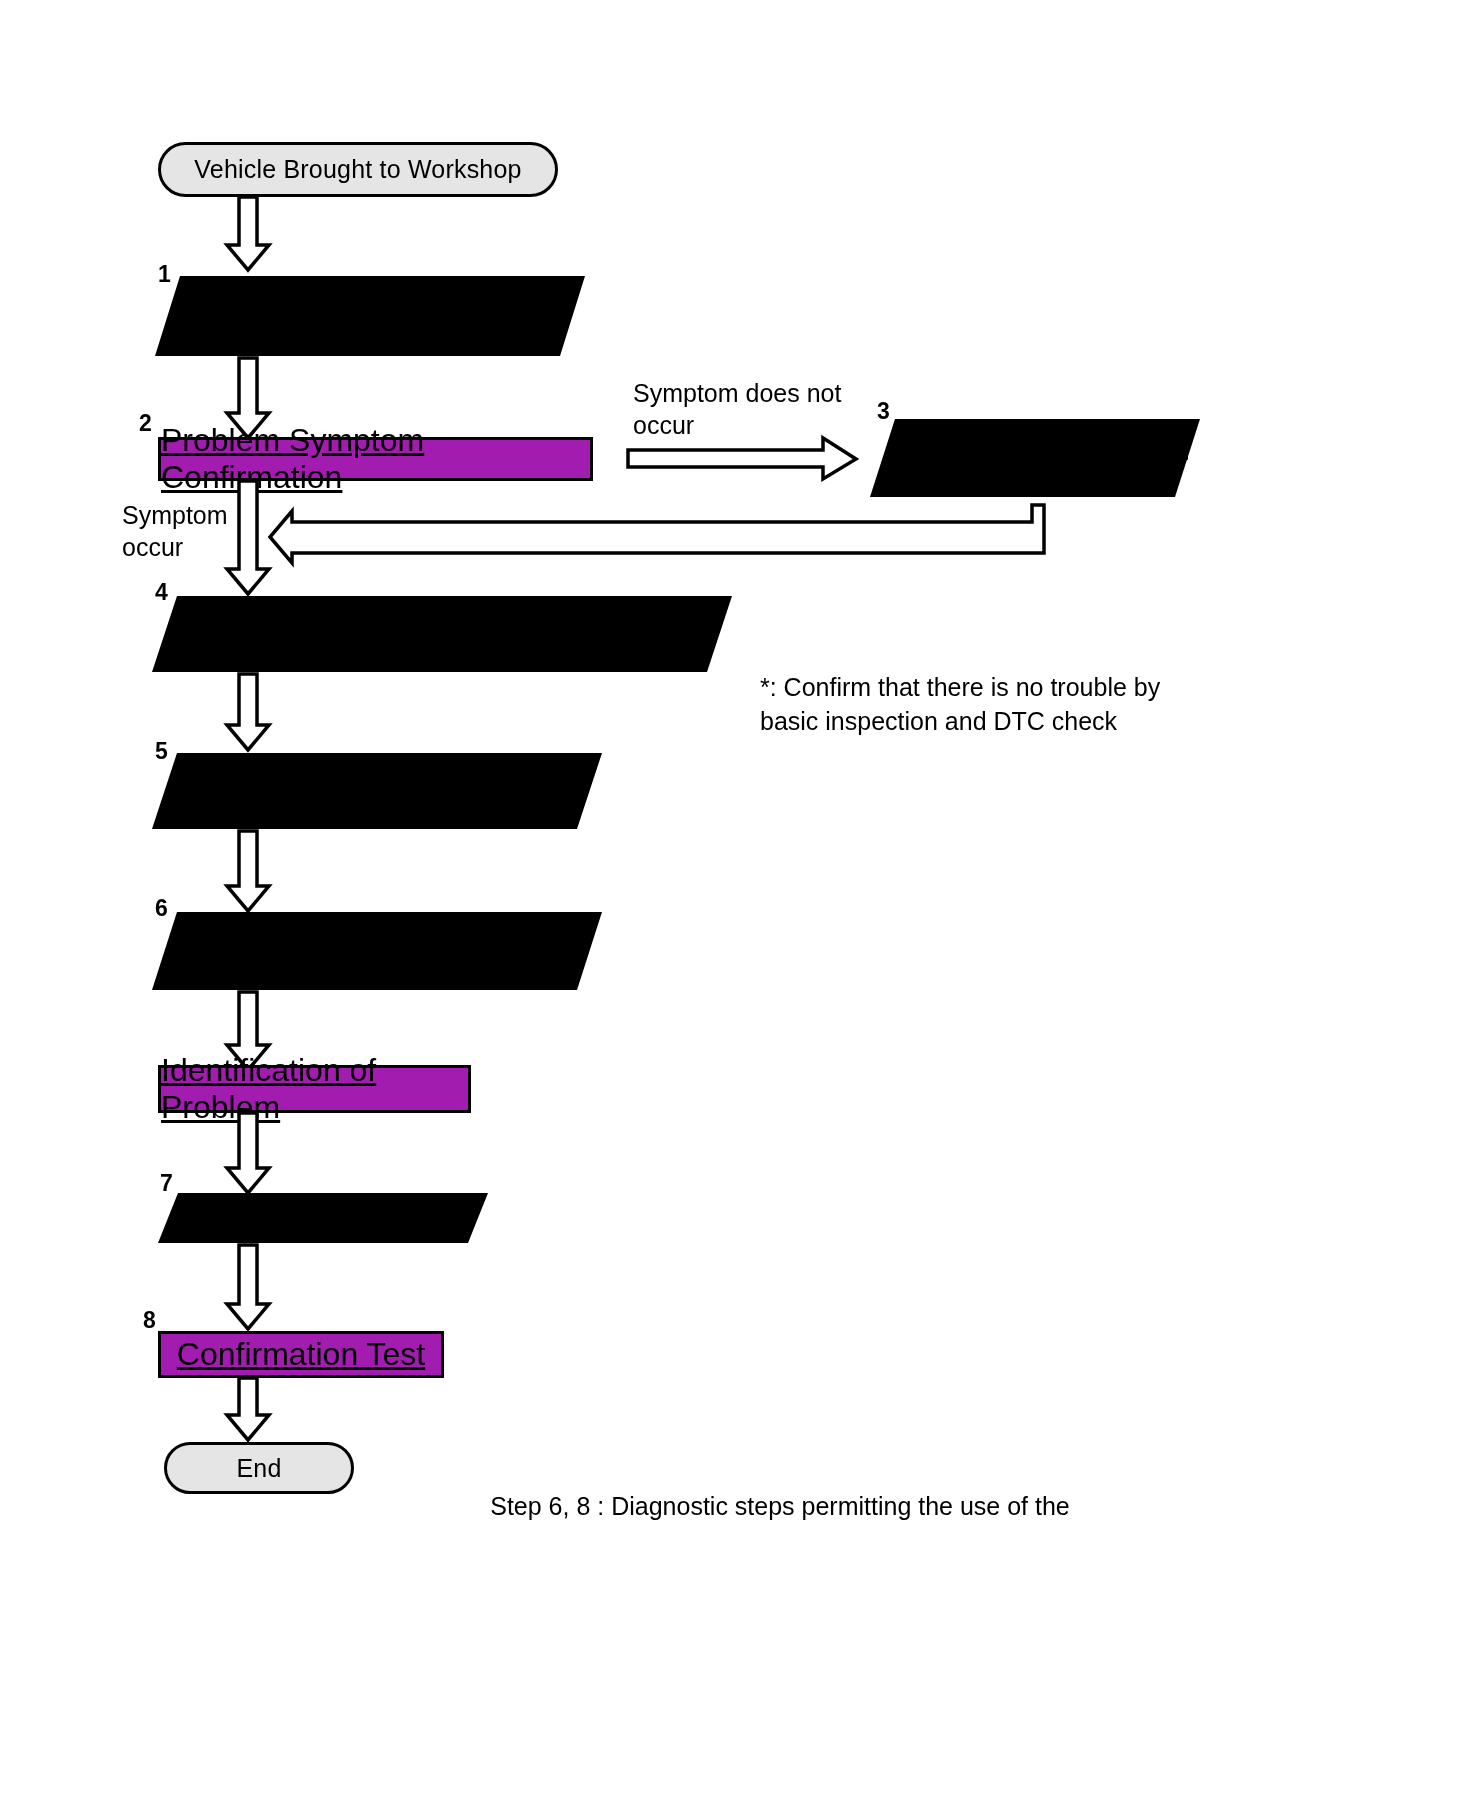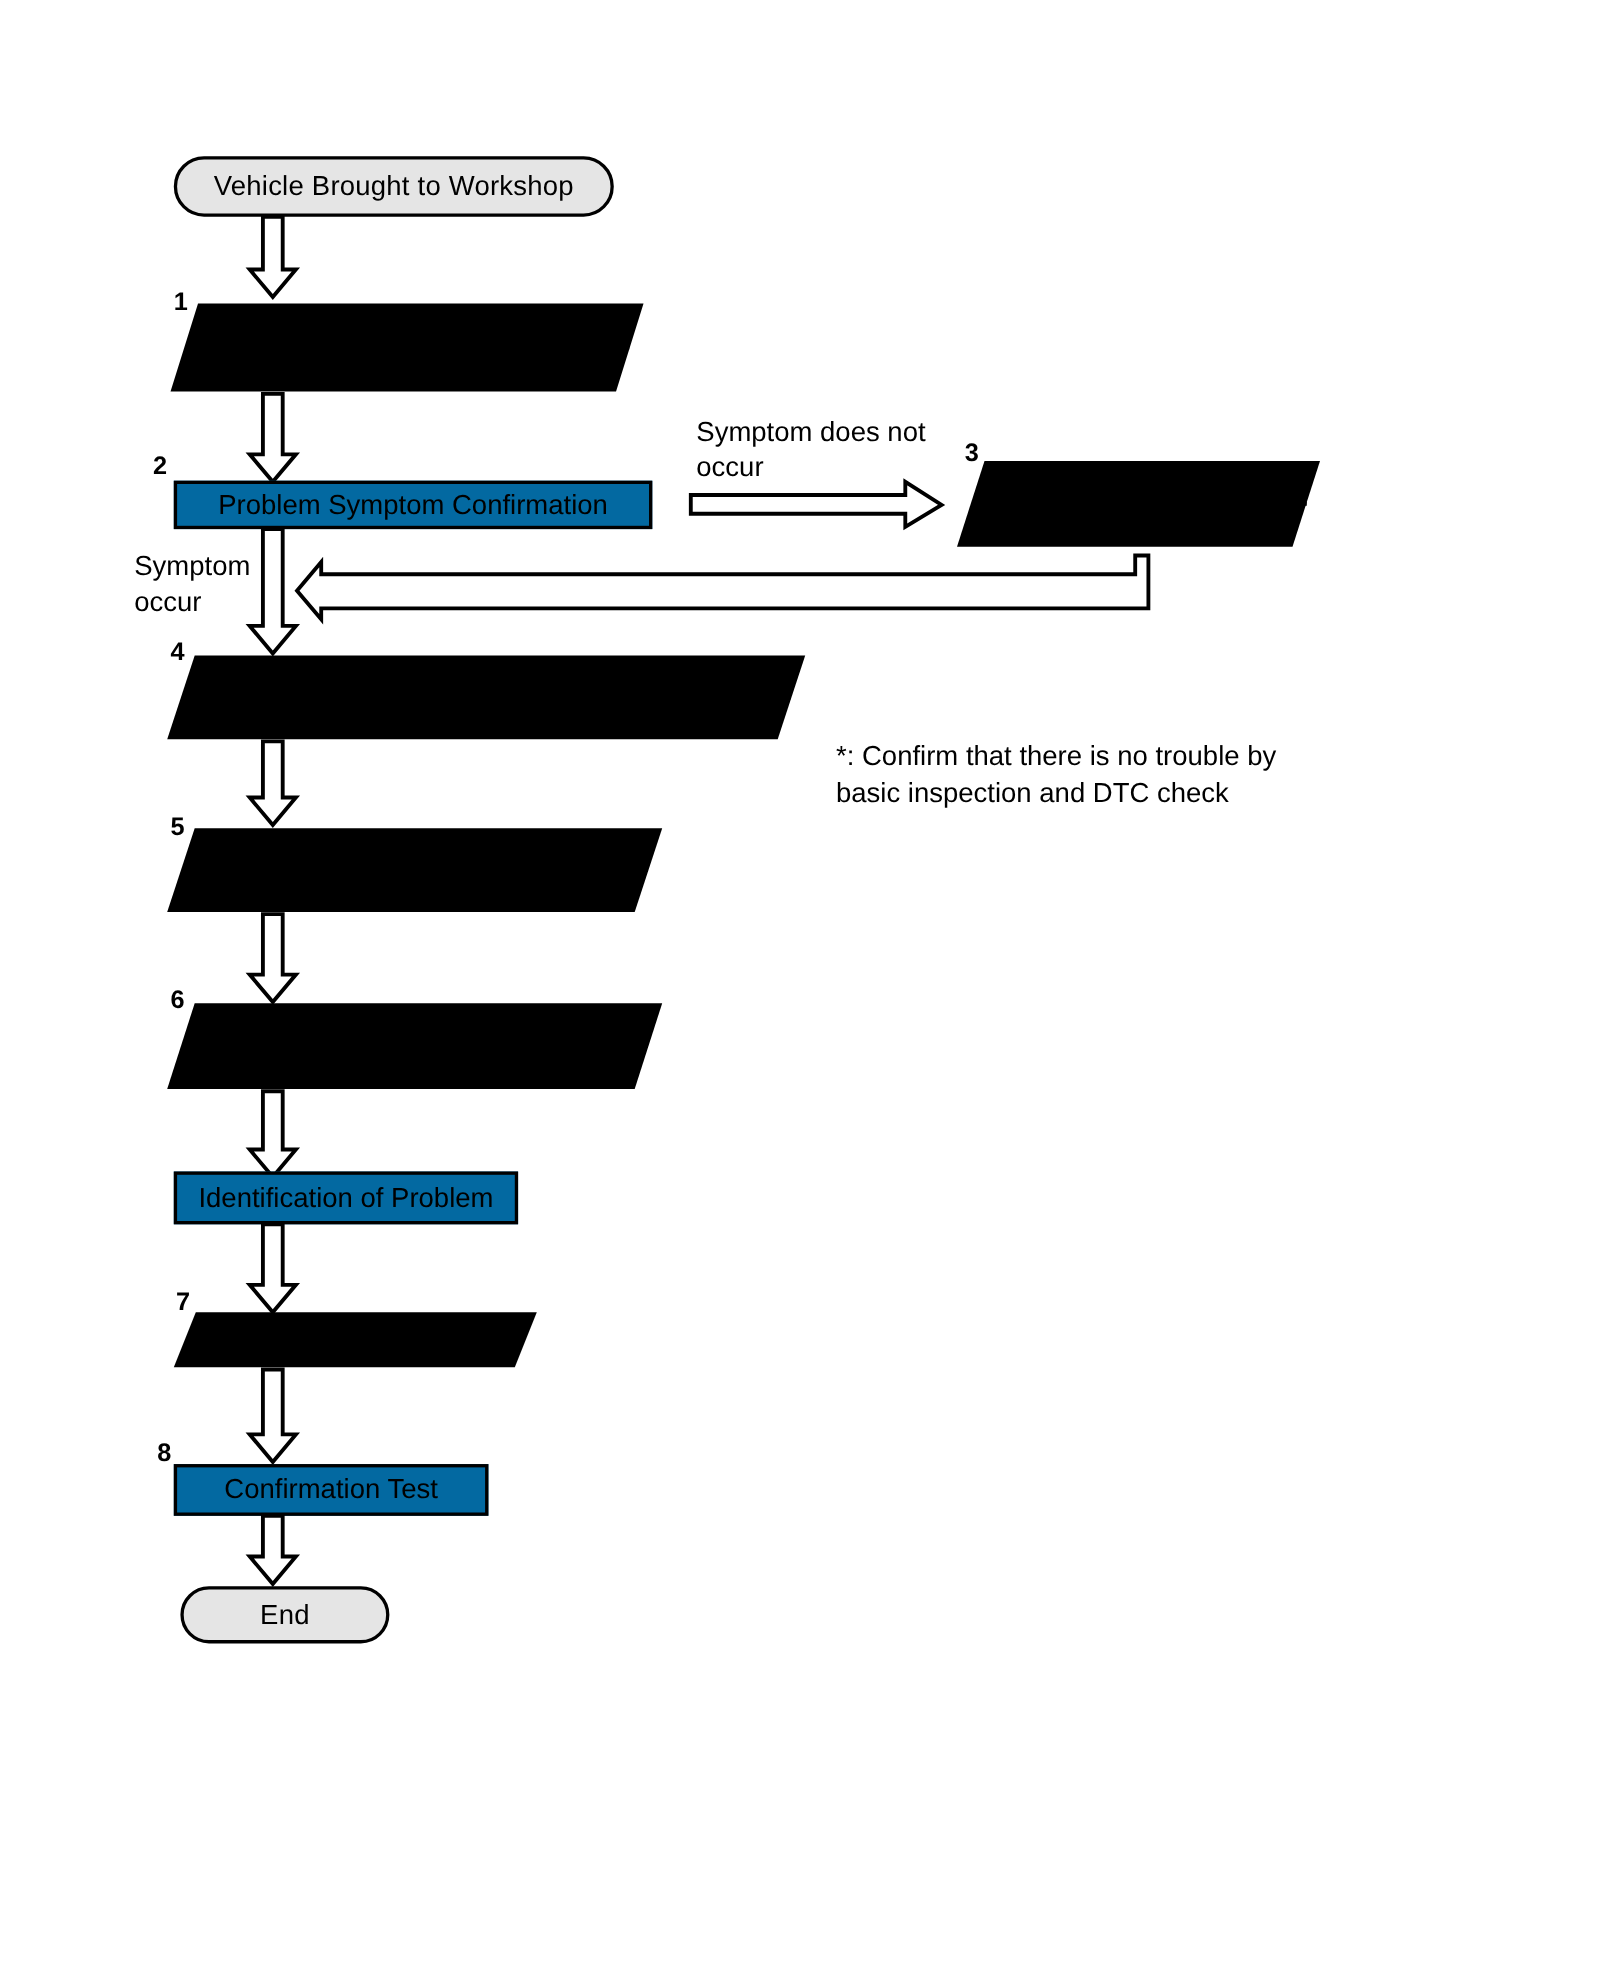--- a/index.html
+++ b/index.html
@@ -47,25 +47,26 @@
     align-items: center;
     justify-content: center;
     font-size: 25px;
     letter-spacing: 0.2px;
   }
 
   
   .rect {
     box-sizing: border-box;
     border: 3px solid #000;
-    background: #0369a1;
+    background: #a21caf;
     display: flex;
     align-items: center;
     justify-content: center;
-    font-size: 25px;
+    font-size: 32px;
+    text-decoration: underline;
   }
 
   
   .pgram-wrap { }
   .pgram-wrap svg { display: block; overflow: visible; }
   .pgram-label {
     position: absolute;
     font-size: 25px;
     white-space: nowrap;
   }
@@ -249,13 +250,14 @@
 
 <svg class="flowline" style="left:226px; top:1378px; width:44px; height:64px;" viewBox="0 0 44 64">
   <polygon points="13,0 31,0 31,37 43,37 22,62 1,37 13,37"></polygon>
 </svg>
 
 <div class="stadium abs" style="left:164px; top:1442px; width:190px; height:52px;">
   <span>End</span>
 </div>
 
 <div class="footer-note" style="left:450px; top:1488px; width:660px;">
+  <div>Step 6, 8 : Diagnostic steps permitting the use of the</div>
 </div>
 
 </body></html>

